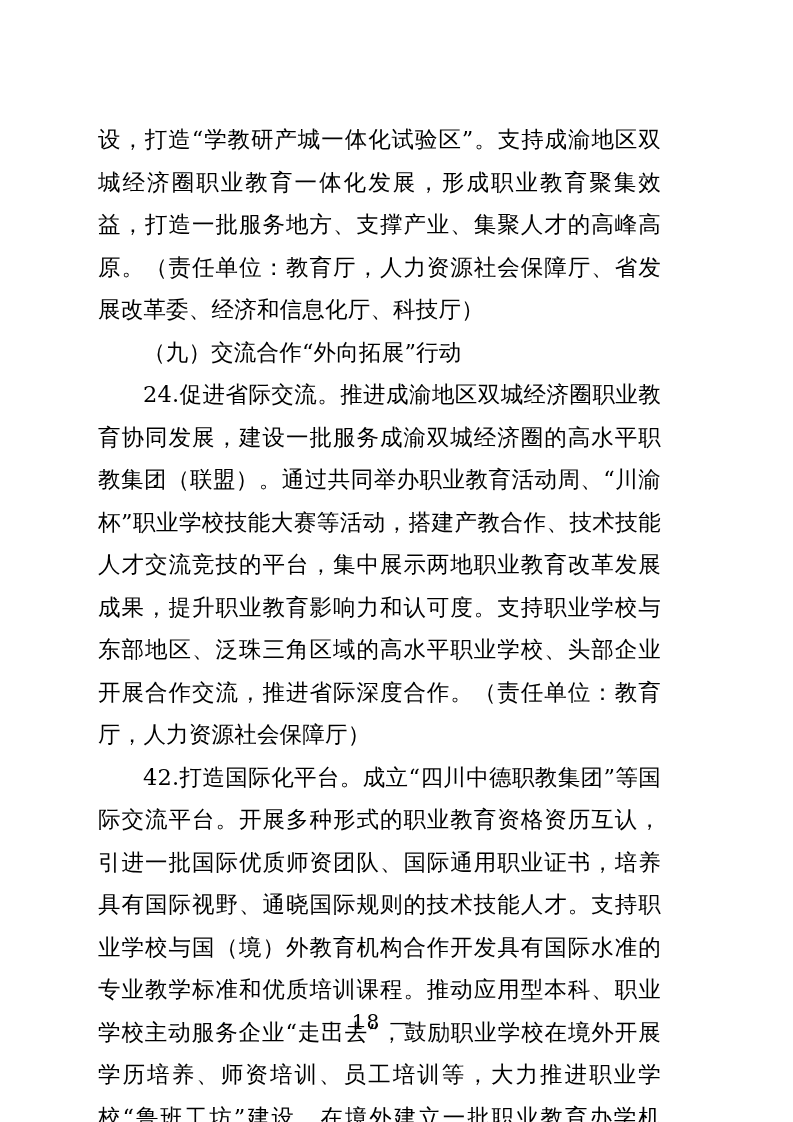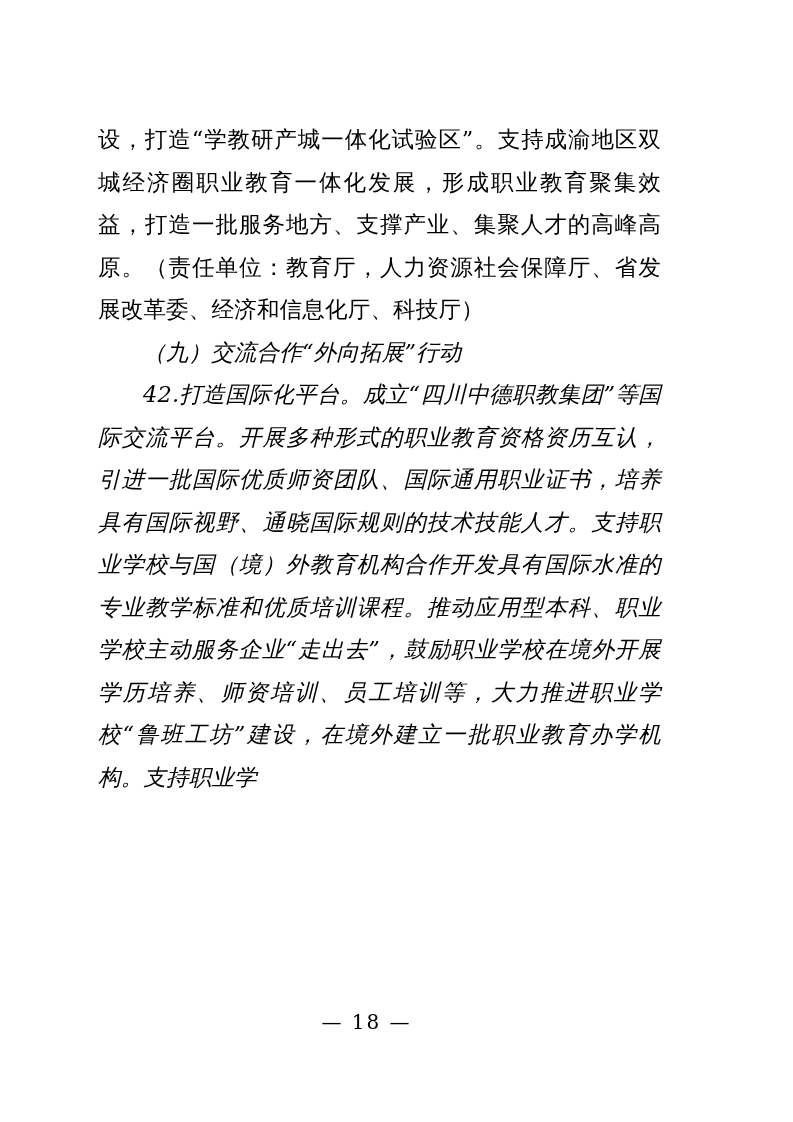--- a/index.html
+++ b/index.html
@@ -31,37 +31,37 @@
     text-justify: inter-ideograph;
     letter-spacing: 0.2px;
   }
   p.para {
     margin: 0;
     padding: 0;
     text-indent: 0;
   }
   p.indent2 {
     text-indent: 45px;
-    font-style: italic;
   }
   .footer {
     position: absolute;
     left: 12px;
     right: 0;
     bottom: 88px;
     text-align: center;
     font-size: 20px;
     font-family: "DejaVu Serif", "Liberation Serif", serif;
     color: #000000;
     letter-spacing: 2px;
   }
 </style>
 </head>
 <body>
 
 <div class="page">
   <div class="doc-body">
     <p class="para">设，打造“学教研产城一体化试验区”。支持成渝地区双城经济圈职业教育一体化发展，形成职业教育聚集效益，打造一批服务地方、支撑产业、集聚人才的高峰高原。（责任单位：教育厅，人力资源社会保障厅、省发展改革委、经济和信息化厅、科技厅）</p>
     <p class="para indent2">（九）交流合作“外向拓展”行动</p>
+    <p class="para indent2">24.促进省际交流。推进成渝地区双城经济圈职业教育协同发展，建设一批服务成渝双城经济圈的高水平职教集团（联盟）。通过共同举办职业教育活动周、“川渝杯”职业学校技能大赛等活动，搭建产教合作、技术技能人才交流竞技的平台，集中展示两地职业教育改革发展成果，提升职业教育影响力和认可度。支持职业学校与东部地区、泛珠三角区域的高水平职业学校、头部企业开展合作交流，推进省际深度合作。（责任单位：教育厅，人力资源社会保障厅）</p>
     <p class="para indent2">42.打造国际化平台。成立“四川中德职教集团”等国际交流平台。开展多种形式的职业教育资格资历互认，引进一批国际优质师资团队、国际通用职业证书，培养具有国际视野、通晓国际规则的技术技能人才。支持职业学校与国（境）外教育机构合作开发具有国际水准的专业教学标准和优质培训课程。推动应用型本科、职业学校主动服务企业“走出去”，鼓励职业学校在境外开展学历培养、师资培训、员工培训等，大力推进职业学校“鲁班工坊”建设，在境外建立一批职业教育办学机构。支持职业学</p>
   </div>
   <div class="footer">— 18 —</div>
 </div>
 
 </body></html>

